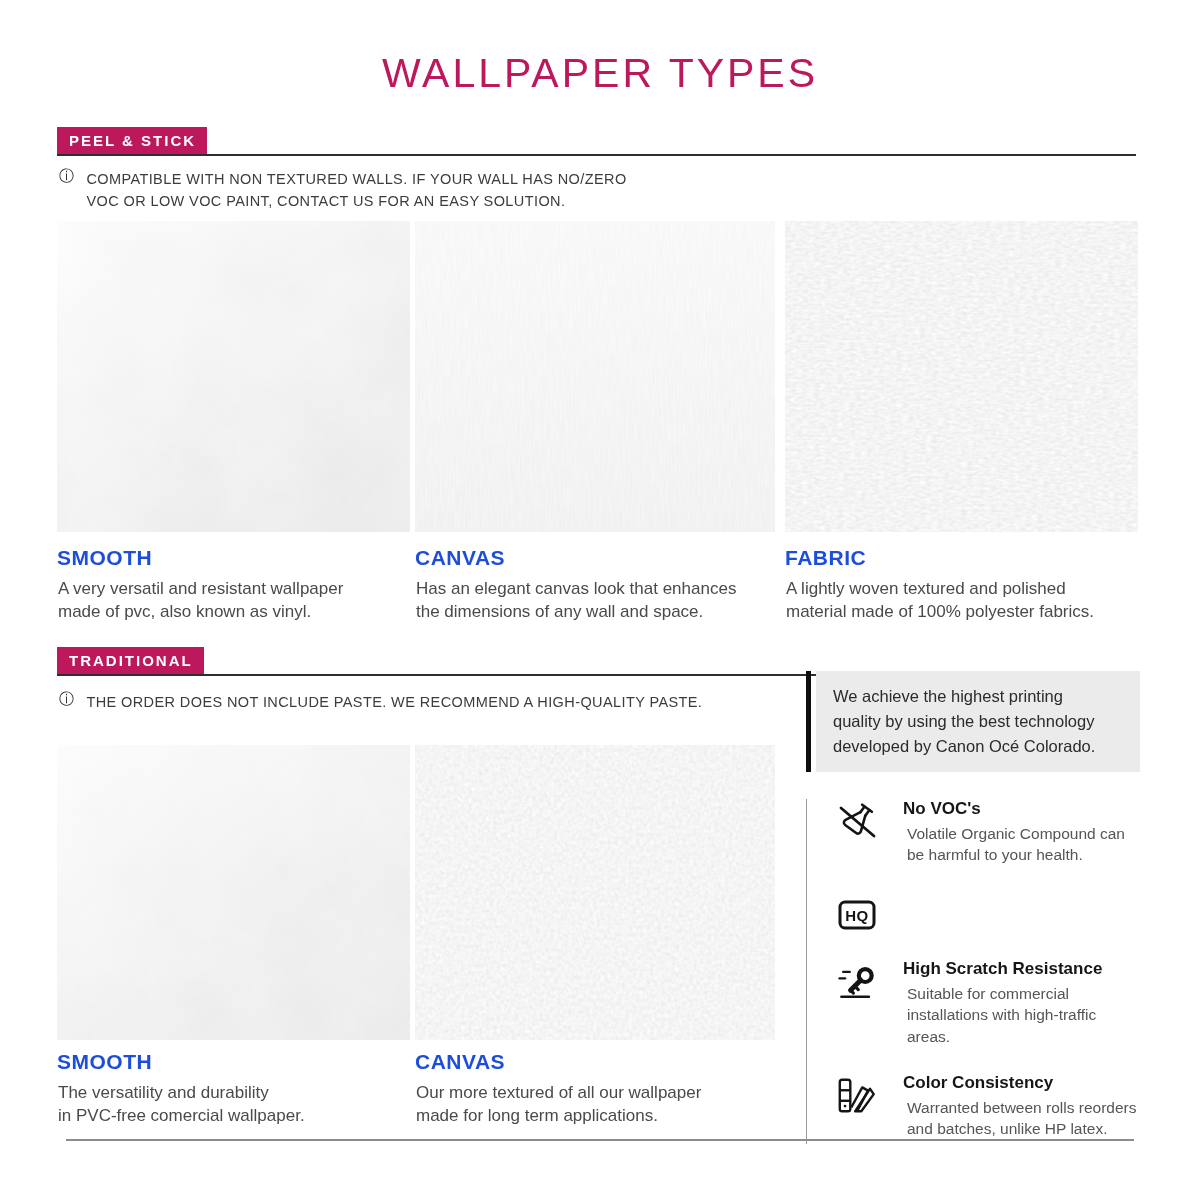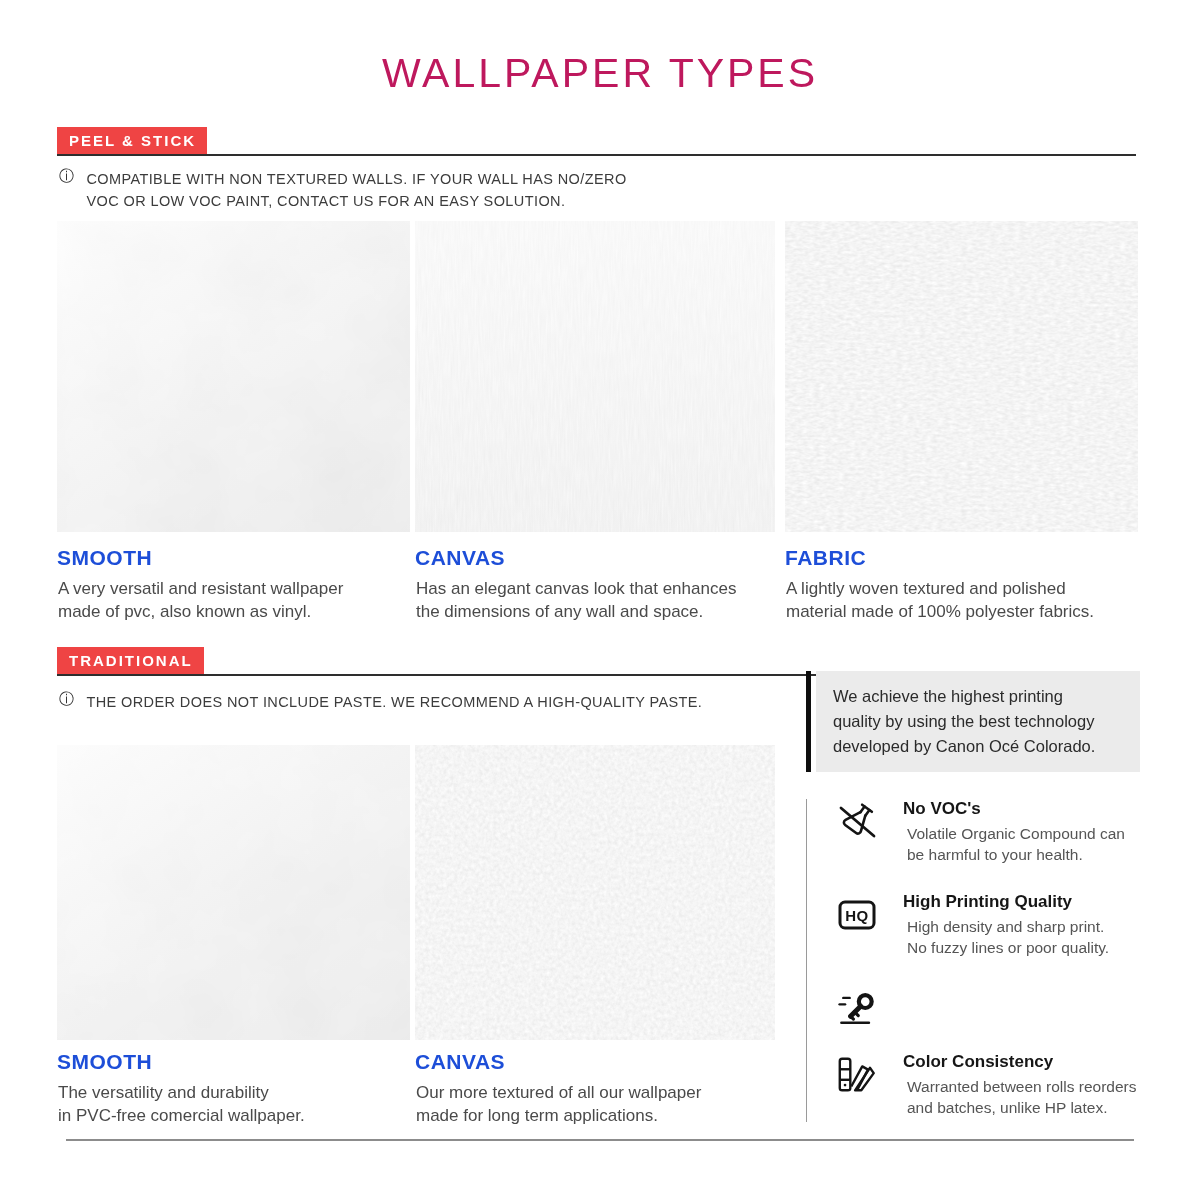--- a/index.html
+++ b/index.html
@@ -7,21 +7,21 @@
         font-family:"Liberation Sans",sans-serif;color:#222;}
 
   
   .title{position:absolute;top:50px;left:0;width:100%;margin:0;text-align:center;
          font-size:41px;font-weight:500;letter-spacing:3px;color:#be185d;}
 
   
   .sec-head{position:absolute;left:57px;width:1079px;border-bottom:2px solid #2e2e2e;line-height:0;}
   .sec-head.peel{top:127px;}
   .sec-head.trad{top:647px;}
-  .sec-label{display:inline-block;background:#ef4444;color:#ffffff;font-size:15px;font-weight:600;
+  .sec-label{display:inline-block;background:#be185d;color:#ffffff;font-size:15px;font-weight:600;
              letter-spacing:2px;padding:6px 11px 6px 12px;line-height:1;}
 
   
   .note{position:absolute;display:flex;gap:8px;font-size:14.5px;letter-spacing:.4px;
         color:#3c3c3c;line-height:1.5;}
   .note.peel-note{left:59px;top:165px;width:660px;}
   .note.trad-note{left:59px;top:688px;width:780px;}
   .note .info-glyph{font-size:15px;line-height:1.45;color:#2e2e2e;}
   .note-text{margin:4px;white-space:pre-line;}
 
@@ -226,37 +226,37 @@
         <p class="f-desc">Volatile Organic Compound can
 be harmful to your health.</p>
       </div>
     </div>
 
     <div class="feature">
       <svg class="f-icon" viewBox="0 0 44 44" fill="none">
         <rect x="5" y="9" width="34" height="26" rx="5" stroke="#141414" stroke-width="3"></rect>
         <text x="22" y="28" text-anchor="middle" font-size="15" font-weight="700" fill="#141414" font-family="Liberation Sans, sans-serif" letter-spacing="0.5">HQ</text>
       </svg>
-      <div class="f-text">
-        <p class="f-title">High Printing Quality</p>
-        <p class="f-desc">High density and sharp print.
-No fuzzy lines or poor quality.</p>
-      </div>
     </div>
 
     <div class="feature">
       <svg class="f-icon" viewBox="0 0 48 44" fill="none" stroke="#141414" stroke-linecap="round">
         <path d="M9 11 h7" stroke-width="2.6"></path>
         <path d="M5 18 h6" stroke-width="2.6"></path>
         <path d="M7 38 h30" stroke-width="2.8"></path>
         <circle cx="33" cy="15" r="7" stroke-width="4.6"></circle>
         <path d="M28 20 L17 31" stroke-width="5.4"></path>
         <path d="M21 26 l4.4 4.4" stroke-width="3.4"></path>
         <path d="M16.5 30.5 l3.6 3.6" stroke-width="3.4"></path>
       </svg>
+      <div class="f-text">
+        <p class="f-title">High Scratch Resistance</p>
+        <p class="f-desc">Suitable for commercial
+installations with high-traffic areas.</p>
+      </div>
     </div>
 
     <div class="feature">
       <svg class="f-icon" viewBox="0 0 46 44" fill="none" stroke="#141414" stroke-width="2.5" stroke-linejoin="round">
         <rect x="5" y="5" width="11" height="33" rx="2.5"></rect>
         <path d="M5 16 h11"></path>
         <path d="M5 27 h11"></path>
         <circle cx="10.5" cy="32.5" r="1.4" fill="#141414" stroke="none"></circle>
         <path d="M17 34 L28.5 13 l6 3.4 L23.5 37"></path>
         <path d="M21 38 L36.5 14.5 l4 5.5 L27.5 38 Z"></path>

